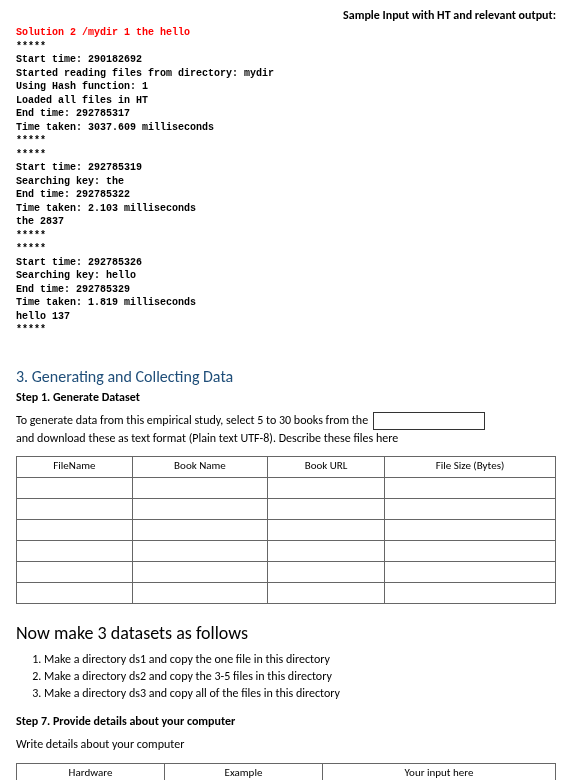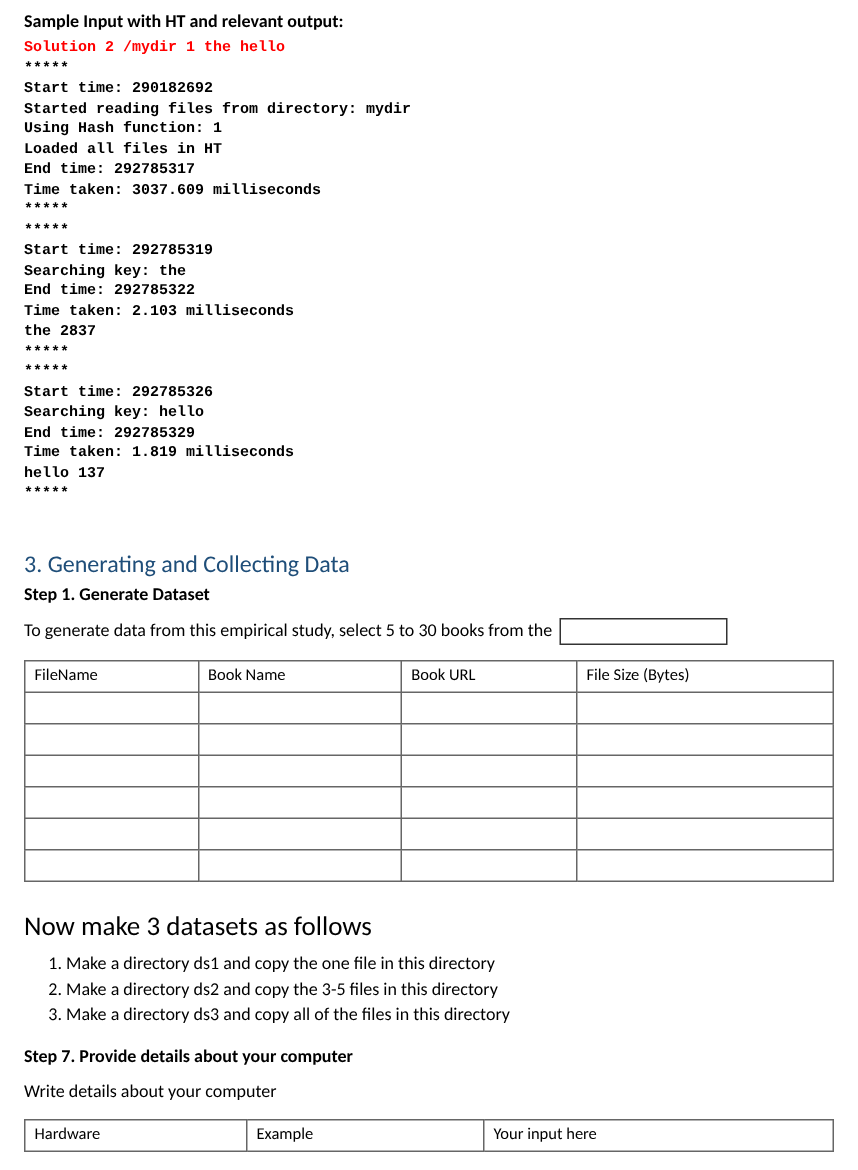--- a/index.html
+++ b/index.html
@@ -9,20 +9,21 @@
     font-size: 12px;
     color: #000;
     width: 572px;
     box-sizing: border-box;
     background: #fff;
   }
   .section-label {
     font-weight: bold;
     font-size: 12px;
     margin-bottom: 4px;
+    text-align: right;
   }
   .code-block {
     font-family: "Courier New", monospace;
     font-size: 10px;
     line-height: 1.35;
     white-space: pre;
     font-weight: bold;
     margin-bottom: 30px;
   }
   .code-red {
@@ -55,21 +56,21 @@
   }
   table {
     border-collapse: collapse;
     width: 100%;
     font-size: 11px;
     margin-bottom: 4px;
   }
   th, td {
     border: 1px solid #666;
     padding: 2px 6px;
-    text-align: left;
+    text-align: center;
     height: 16px;
     font-weight: normal;
     vertical-align: top;
   }
   .subpara {
     font-size: 18px;
     margin: 18px 0 8px 0;
   }
   ol {
     margin: 4px 0 14px 0;
@@ -111,20 +112,21 @@
 hello 137
 *****</span></div>
 
 <div class="heading-blue">3. Generating and Collecting Data</div>
 
 <div class="step-label">Step 1. Generate Dataset</div>
 
 <p class="para">
   <span>To generate data from this empirical study, select 5 to 30 books from the</span>
   <span class="inline-box"></span><br>
+  <span>and download these as text format (Plain text UTF-8). Describe these files here</span>
 </p>
 
 <table>
   <tbody>
       <tr>
     <td>FileName</td>
     <td>Book Name</td>
     <td>Book URL</td>
     <td>File Size (Bytes)</td>
   </tr>

